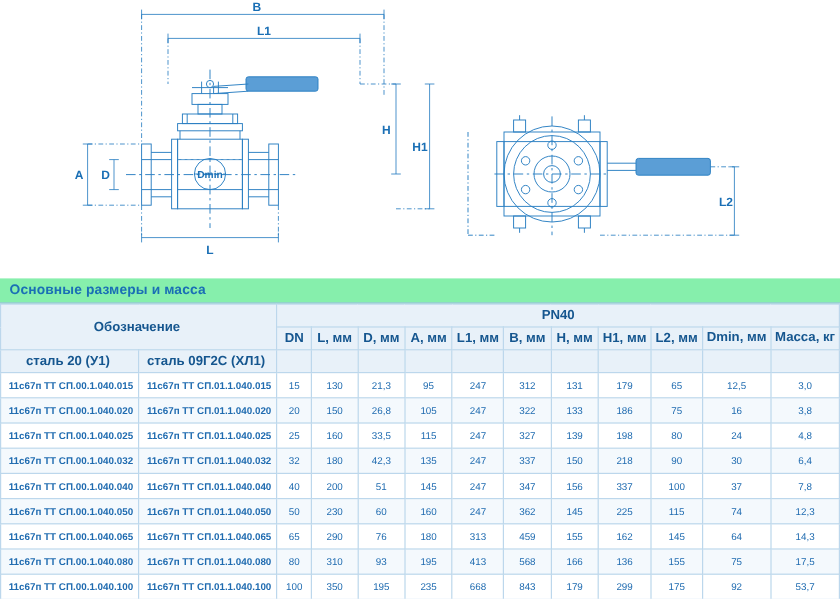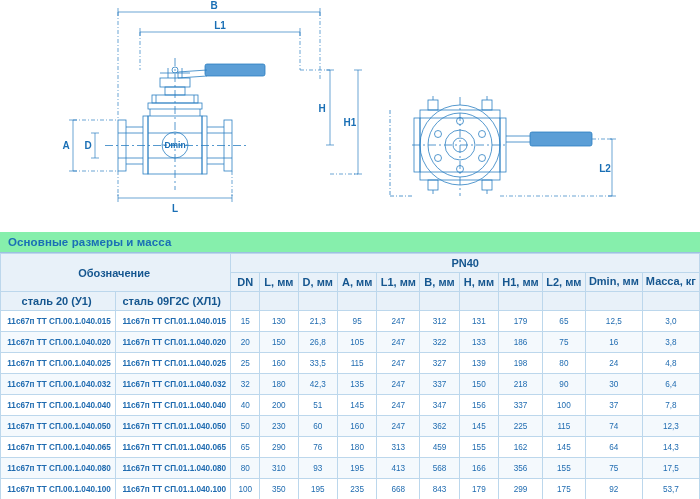--- a/index.html
+++ b/index.html
@@ -436,21 +436,21 @@
         <tr>
           <td class="desig">11с67п ТТ СП.00.1.040.080</td>
           <td class="desig">11с67п ТТ СП.01.1.040.080</td>
           <td>80</td>
           <td>310</td>
           <td>93</td>
           <td>195</td>
           <td>413</td>
           <td>568</td>
           <td>166</td>
-          <td>356</td>
+          <td>136</td>
           <td>155</td>
           <td>75</td>
           <td>17,5</td>
         </tr>
         <tr>
           <td class="desig">11с67п ТТ СП.00.1.040.100</td>
           <td class="desig">11с67п ТТ СП.01.1.040.100</td>
           <td>100</td>
           <td>350</td>
           <td>195</td>

